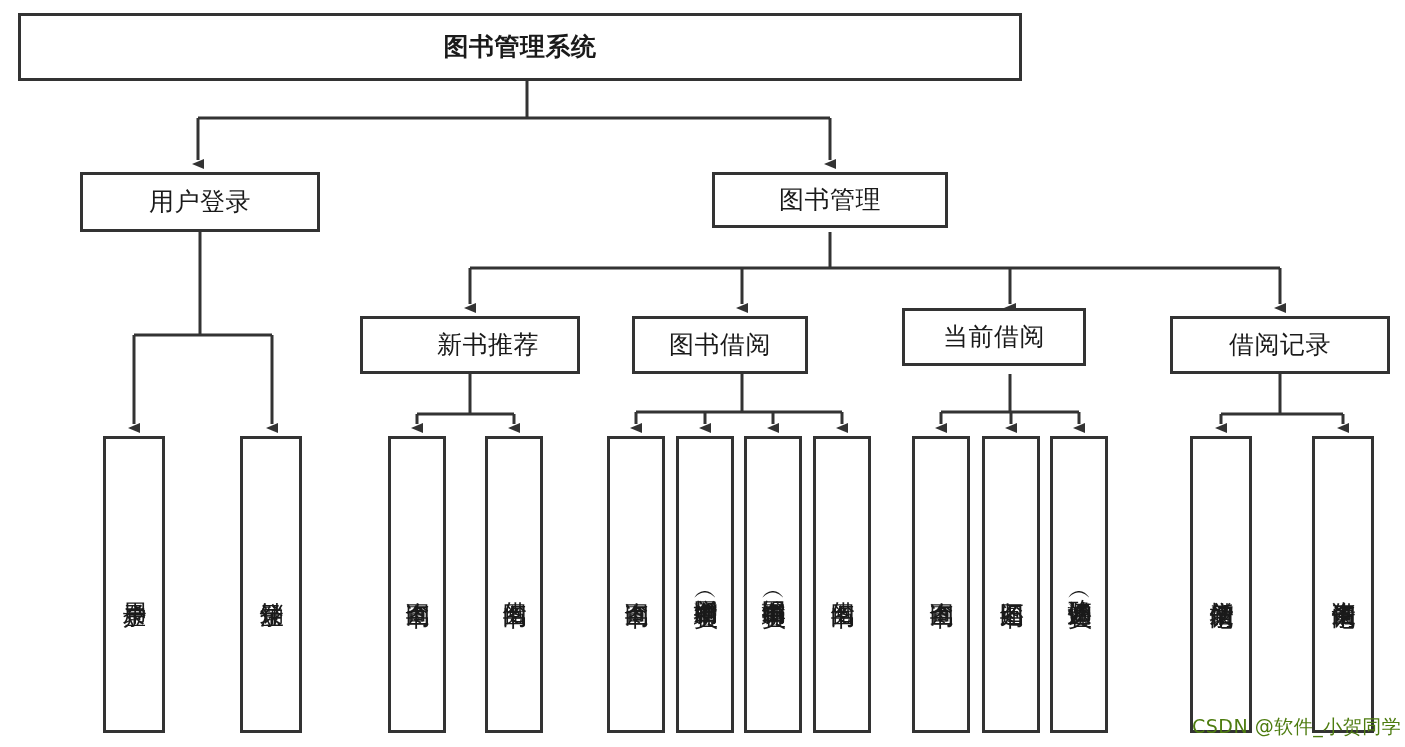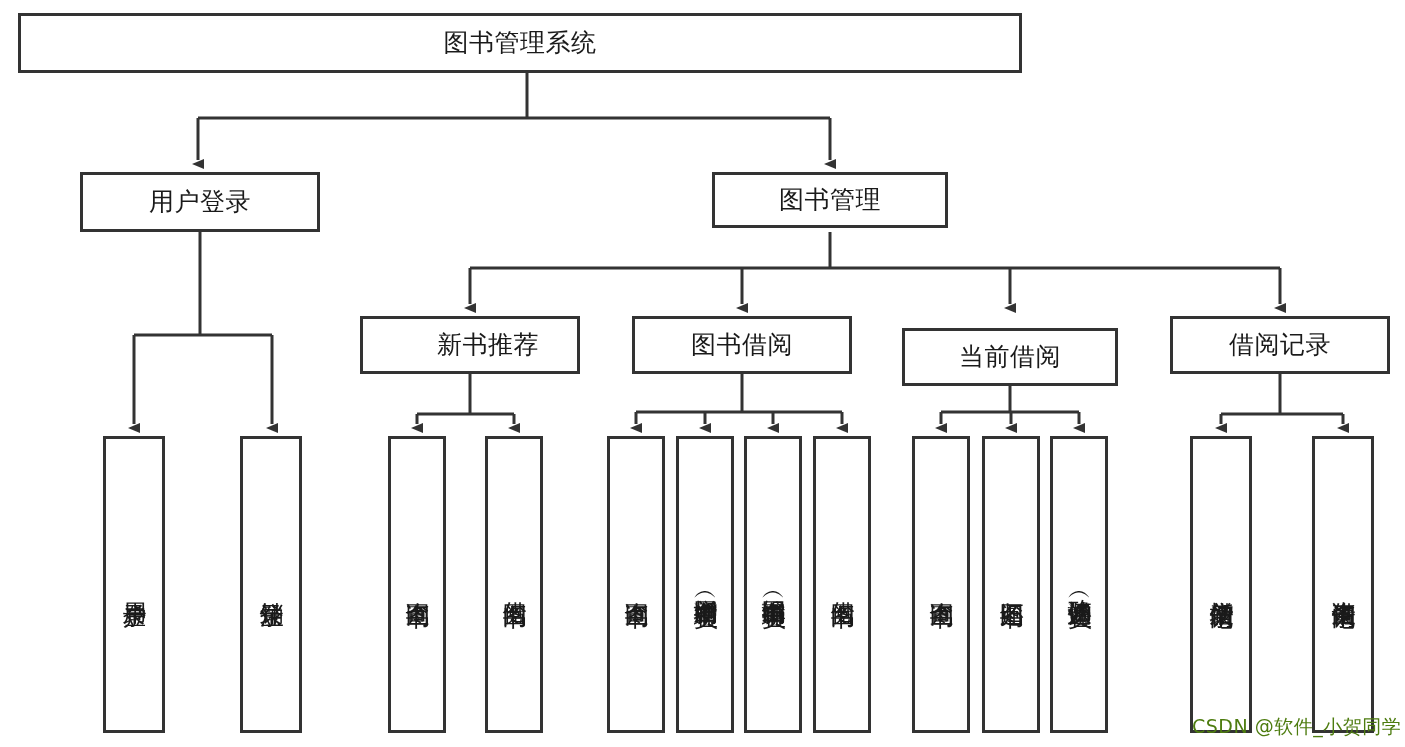--- a/index.html
+++ b/index.html
@@ -110,28 +110,28 @@
       <path d="M1011,412 L1011,424" marker-end="url(#arr)"></path>
       <path d="M1079,412 L1079,424" marker-end="url(#arr)"></path>
 
       <path d="M1280,374 L1280,414"></path>
       <path d="M1221,414 L1343,414"></path>
       <path d="M1221,414 L1221,424" marker-end="url(#arr)"></path>
       <path d="M1343,414 L1343,424" marker-end="url(#arr)"></path>
     </g>
   </svg>
 
-  <div class="node node-h root" style="left: 18px; top: 13px; width: 1004px; height: 60px;">图书管理系统</div>
+  <div class="node node-h root" style="left: 18px; top: 13px; width: 1004px; height: 68px; font-weight: bold;">图书管理系统</div>
 
   <div class="node node-h" style="left: 80px; top: 172px; width: 240px; height: 60px;">用户登录</div>
   <div class="node node-h" style="left: 712px; top: 172px; width: 236px; height: 56px;">图书管理</div>
 
   <div class="node node-h" style="left: 360px; top: 316px; width: 220px; height: 58px; padding-left: 36px;">新书推荐</div>
-  <div class="node node-h" style="left: 632px; top: 316px; width: 220px; height: 58px;">图书借阅</div>
-  <div class="node node-h" style="left: 902px; top: 328px; width: 216px; height: 58px;">当前借阅</div>
+  <div class="node node-h" style="left: 632px; top: 316px; width: 176px; height: 58px;">图书借阅</div>
+  <div class="node node-h" style="left: 902px; top: 308px; width: 184px; height: 58px;">当前借阅</div>
   <div class="node node-h" style="left: 1170px; top: 316px; width: 220px; height: 58px;">借阅记录</div>
 
   <div class="node node-v" style="left: 103px; top: 436px; width: 62px; height: 297px;">用户登录</div>
   <div class="node node-v" style="left: 240px; top: 436px; width: 62px; height: 297px;">注销登录</div>
   <div class="node node-v" style="left: 388px; top: 436px; width: 58px; height: 297px;">查询图书</div>
   <div class="node node-v" style="left: 485px; top: 436px; width: 58px; height: 297px;">借阅图书</div>
   <div class="node node-v" style="left: 607px; top: 436px; width: 58px; height: 297px;">查询图书</div>
   <div class="node node-v" style="left: 676px; top: 436px; width: 58px; height: 297px;">新增图书（管理员）</div>
   <div class="node node-v" style="left: 744px; top: 436px; width: 58px; height: 297px;">编辑图书（管理员）</div>
   <div class="node node-v" style="left: 813px; top: 436px; width: 58px; height: 297px;">借阅图书</div>

